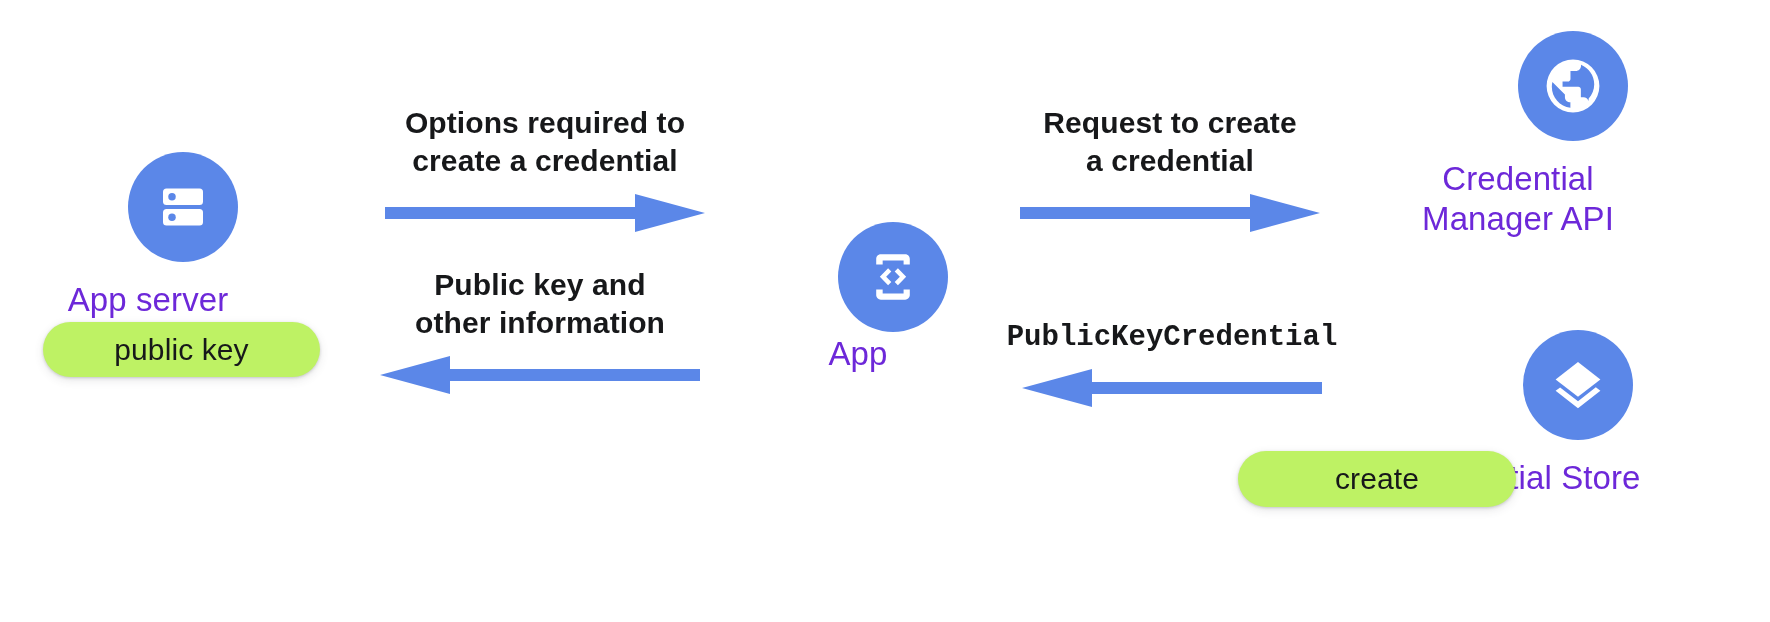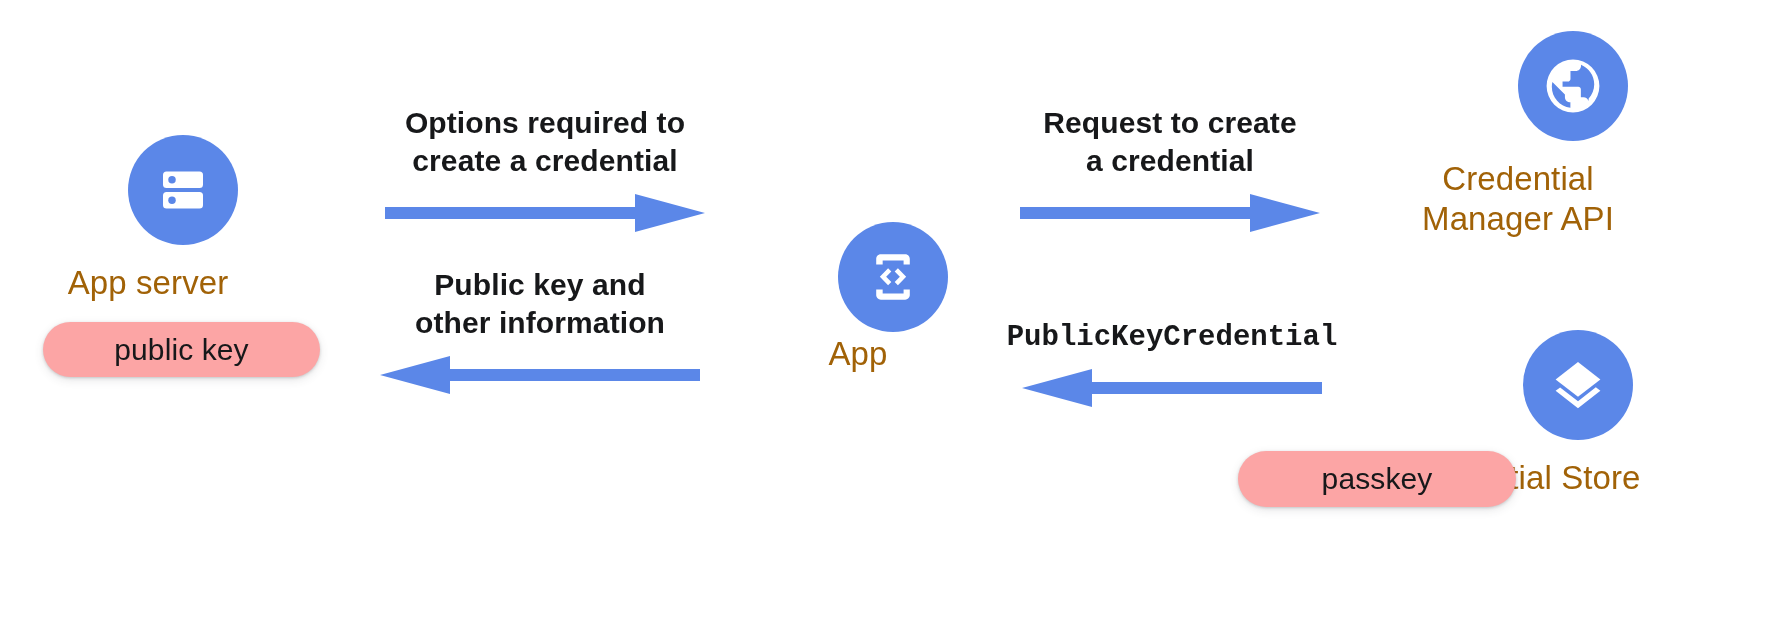--- a/index.html
+++ b/index.html
@@ -29,32 +29,32 @@
   .badge {
     border-radius: 50%;
     background: #5b87e8;
     display: flex;
     align-items: center;
     justify-content: center;
     flex: none;
   }
   .node-label {
     text-align: center;
-    color: #a16207;
+    color: #6d28d9;
     font-size: 33px;
     line-height: 1.22;
     font-weight: 400;
     letter-spacing: 0.1px;
     white-space: pre-line;
   }
 
   
   .chip {
     position: absolute;
-    background: #fca5a5;
+    background: #bef264;
     border-radius: 999px;
     box-shadow: 0 1px 3px rgba(60,64,67,.22), 0 3px 10px rgba(60,64,67,.13);
     display: flex;
     align-items: center;
     justify-content: center;
     color: #17181a;
     font-size: 30px;
     letter-spacing: 0.1px;
   }
 
@@ -79,21 +79,21 @@
     font-size: 29px;
     letter-spacing: 0px;
   }
   .arrow-svg { display: block; }
 </style>
 </head>
 <body>
 
 <div id="canvas">
 
-  <div class="node" style="left:128px; top:135px; width:110px;">
+  <div class="node" style="left:128px; top:152px; width:110px;">
     <div class="badge" style="width:110px; height:110px;">
       <svg width="60" height="60" viewBox="0 0 24 24">
         <rect x="4" y="4.6" width="16" height="6.6" rx="1.4" fill="#ffffff"></rect>
         <circle cx="7.6" cy="7.9" r="1.5" fill="#5b87e8"></circle>
         <rect x="4" y="12.8" width="16" height="6.6" rx="1.4" fill="#ffffff"></rect>
         <circle cx="7.6" cy="16.1" r="1.5" fill="#5b87e8"></circle>
       </svg>
     </div>
     <div class="node-label" style="margin-top:18px; width:250px; margin-left:-70px;">App server</div>
   </div>
@@ -163,16 +163,16 @@
     <div class="badge" style="width:110px; height:110px;">
       <svg width="64" height="64" viewBox="0 0 24 24">
         <path d="M12 3.4 3.6 9.9l8.4 6.5 8.4-6.5z" fill="#ffffff"></path>
         <path d="M12 18.1 5.3 12.9 3.6 14.2l8.4 6.5 8.4-6.5-1.72-1.33z" fill="#ffffff"></path>
       </svg>
     </div>
     <div class="node-label" style="margin-top:18px; width:340px; margin-left:-115px;">Credential Store</div>
   </div>
 
   <div class="chip" style="left:1238px; top:451px; width:278px; height:56px;">
-    <span>passkey</span>
+    <span>create</span>
   </div>
 
 </div>
 
 </body></html>

